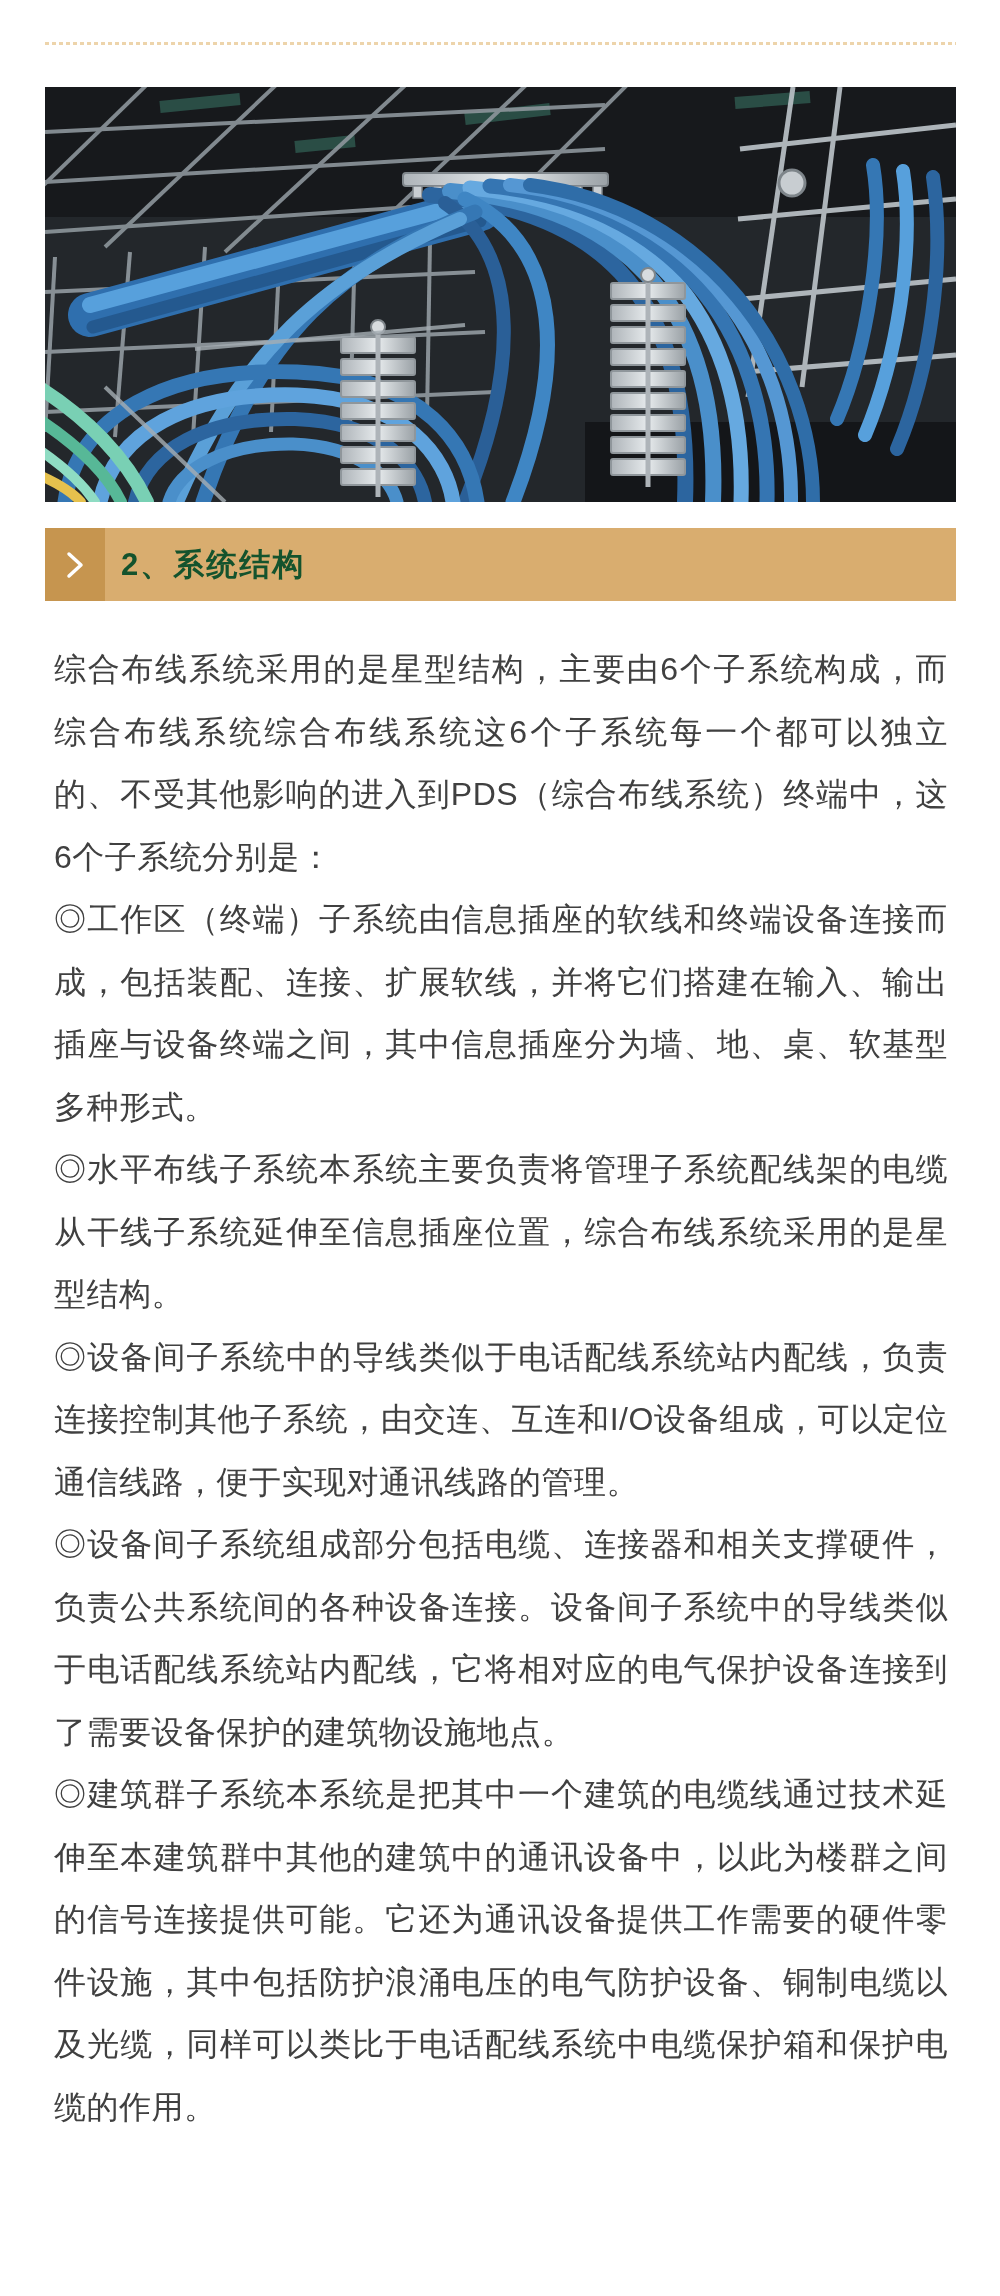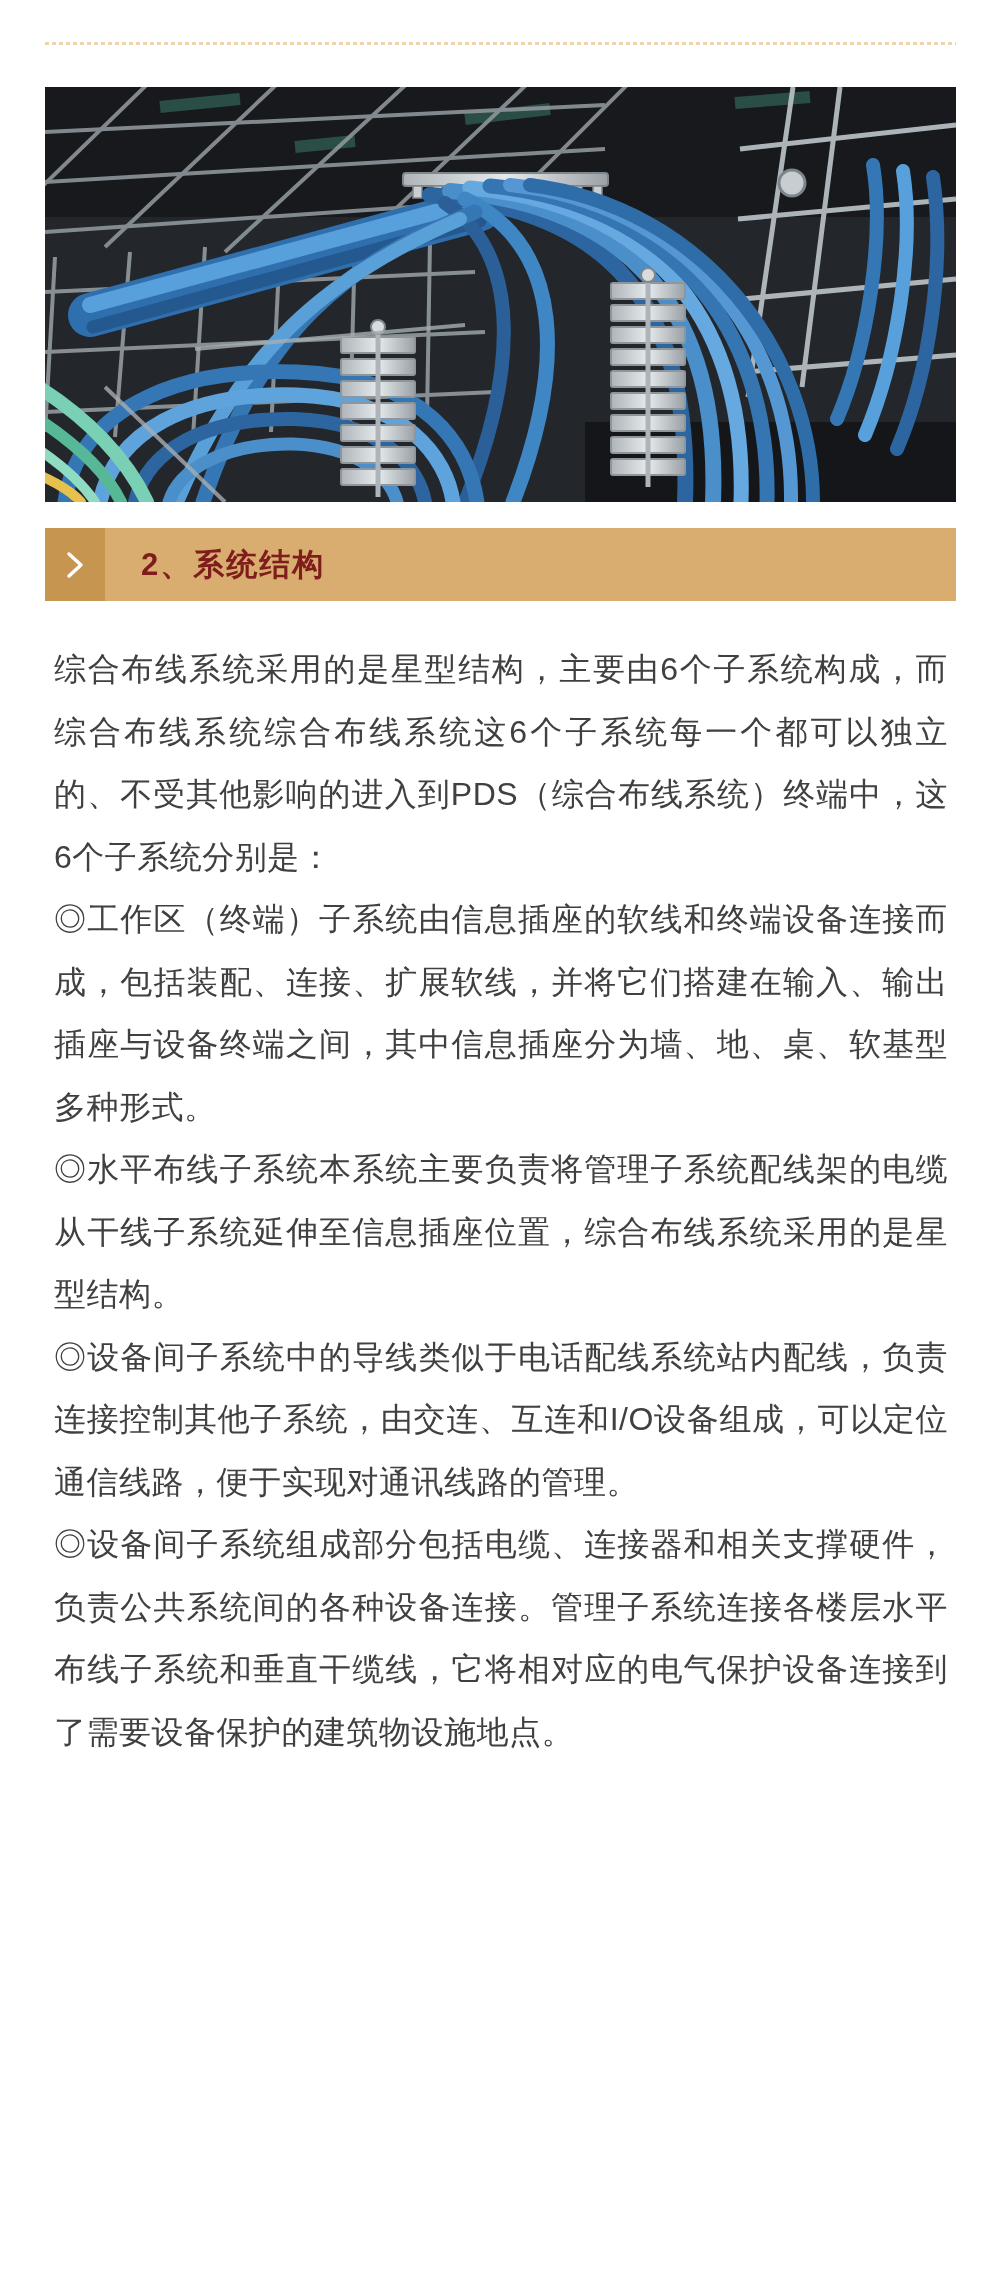--- a/index.html
+++ b/index.html
@@ -43,24 +43,24 @@
   .section-marker {
     flex: 0 0 60px;
     width: 60px;
     height: 73px;
     background: #c6954f;
     display: flex;
     align-items: center;
     justify-content: center;
   }
   .section-title {
-    color: #7f1d1d;
+    color: #14532d;
     font-size: 31px;
     font-weight: bold;
-    margin-left: 36px;
+    margin-left: 16px;
     letter-spacing: 2px;
     white-space: nowrap;
   }
   article.body-text {
     margin-top: 37px;
     padding: 0 8px 0 9px;
   }
   article.body-text p {
     margin: 0;
     font-size: 32px;
@@ -222,16 +222,17 @@
       </svg>
     </div>
     <span class="section-title">2、系统结构</span>
   </div>
 
   <article class="body-text">
     <p>综合布线系统采用的是星型结构，主要由6个子系统构成，而综合布线系统综合布线系统这6个子系统每一个都可以独立的、不受其他影响的进入到PDS（综合布线系统）终端中，这6个子系统分别是：</p>
     <p>◎工作区（终端）子系统由信息插座的软线和终端设备连接而成，包括装配、连接、扩展软线，并将它们搭建在输入、输出插座与设备终端之间，其中信息插座分为墙、地、桌、软基型多种形式。</p>
     <p>◎水平布线子系统本系统主要负责将管理子系统配线架的电缆从干线子系统延伸至信息插座位置，综合布线系统采用的是星型结构。</p>
     <p>◎设备间子系统中的导线类似于电话配线系统站内配线，负责连接控制其他子系统，由交连、互连和I/O设备组成，可以定位通信线路，便于实现对通讯线路的管理。</p>
-    <p>◎设备间子系统组成部分包括电缆、连接器和相关支撑硬件，负责公共系统间的各种设备连接。管理子系统连接各楼层水平布线子系统和垂直干缆线，它将相对应的电气保护设备连接到了需要设备保护的建筑物设施地点。</p>
+    <p>◎设备间子系统组成部分包括电缆、连接器和相关支撑硬件，负责公共系统间的各种设备连接。设备间子系统中的导线类似于电话配线系统站内配线，它将相对应的电气保护设备连接到了需要设备保护的建筑物设施地点。</p>
+    <p>◎建筑群子系统本系统是把其中一个建筑的电缆线通过技术延伸至本建筑群中其他的建筑中的通讯设备中，以此为楼群之间的信号连接提供可能。它还为通讯设备提供工作需要的硬件零件设施，其中包括防护浪涌电压的电气防护设备、铜制电缆以及光缆，同样可以类比于电话配线系统中电缆保护箱和保护电缆的作用。</p>
   </article>
 
 </div>
 
 </body></html>

